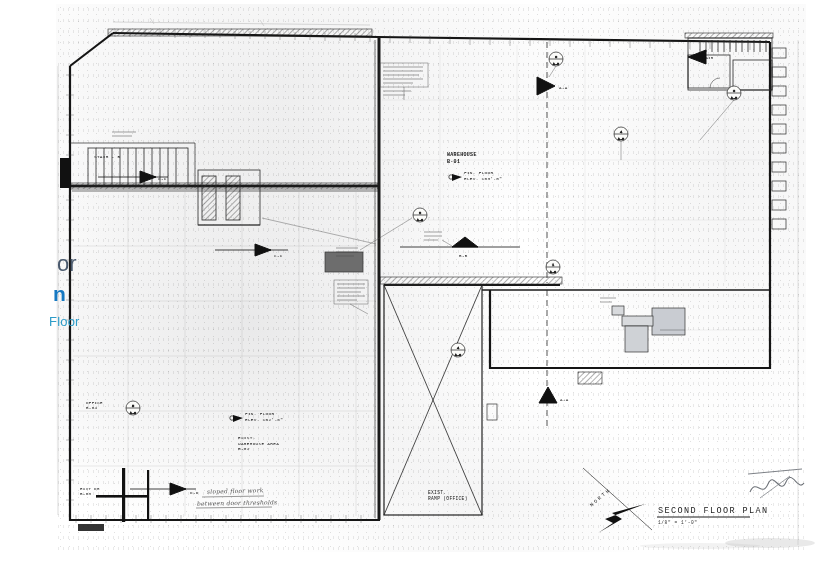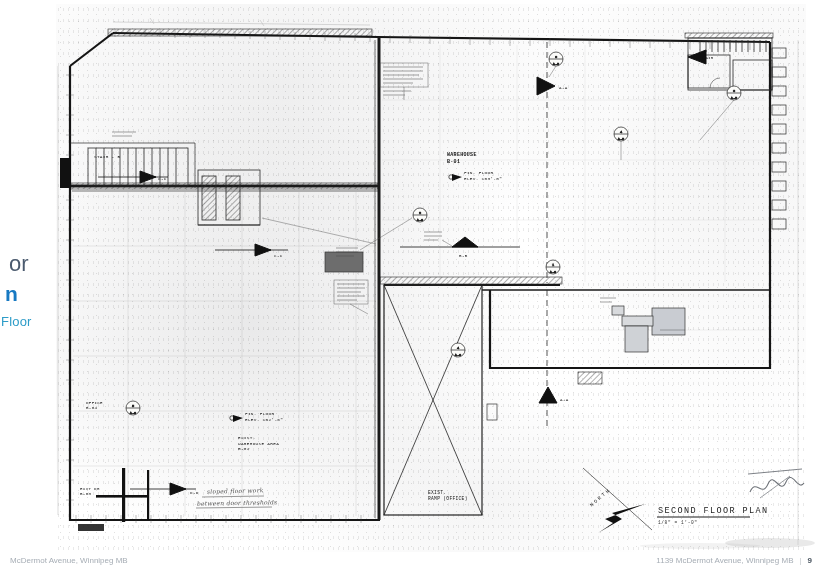--- a/index.html
+++ b/index.html
@@ -25,21 +25,21 @@
   .t-sec{font-size:4.2px;letter-spacing:0.4px;}
   .t-co{font-size:3.6px;text-anchor:middle;}
 
   
   .pl{position:absolute;font-family:"Liberation Mono","DejaVu Sans Mono",monospace;
       color:#161616;white-space:pre-line;line-height:1.3;letter-spacing:0.3px;}
   .hand{font-family:"DejaVu Serif",serif;font-style:italic;color:#3a3a3a;
         letter-spacing:0.2px;opacity:0.85;}
 
   
-  .frag{position:absolute;font-family:"Liberation Sans",sans-serif;}
+  .frag{position:absolute;font-family:"Liberation Sans",sans-serif;margin-left:48px;}
   .frag1{left:9px;top:251px;font-size:22px;color:#4a5a6e;}
   .frag2{left:5px;top:282px;font-size:21px;font-weight:700;color:#1779c2;}
   .frag3{left:1px;top:314px;font-size:13px;color:#2d9cc8;letter-spacing:0.2px;}
 
   
   .footer{position:absolute;left:10px;right:14px;top:556px;display:flex;
           justify-content:space-between;align-items:center;font-size:8px;color:#a6adb5;}
   .footer .pn{font-weight:700;color:#4a5560;}
   .footer .sep{margin:0 6px;color:#c2c7cc;}
   .footer .right{display:flex;align-items:center;}
@@ -296,22 +296,14 @@
 B-03</div>
     <div class="pl hand" style="left:207px;top:487px;font-size:6px;transform:rotate(-1.5deg)">sloped floor work</div>
     <div class="pl hand" style="left:197px;top:499px;font-size:6px;transform:rotate(-1deg)">between door thresholds</div>
     <div class="pl" style="left:700px;top:56px;font-size:4px">STAIR</div>
   </div>
 
   <div class="frag frag1">or</div>
   <div class="frag frag2">n</div>
   <div class="frag frag3">Floor</div>
 
-  <div class="footer">
-    <span>McDermot Avenue, Winnipeg MB</span>
-    <span class="right">
-      <span>1139 McDermot Avenue, Winnipeg MB</span>
-      <span class="sep">|</span>
-      <span class="pn">9</span>
-    </span>
-  </div>
 
 </div>
 
 </body></html>

